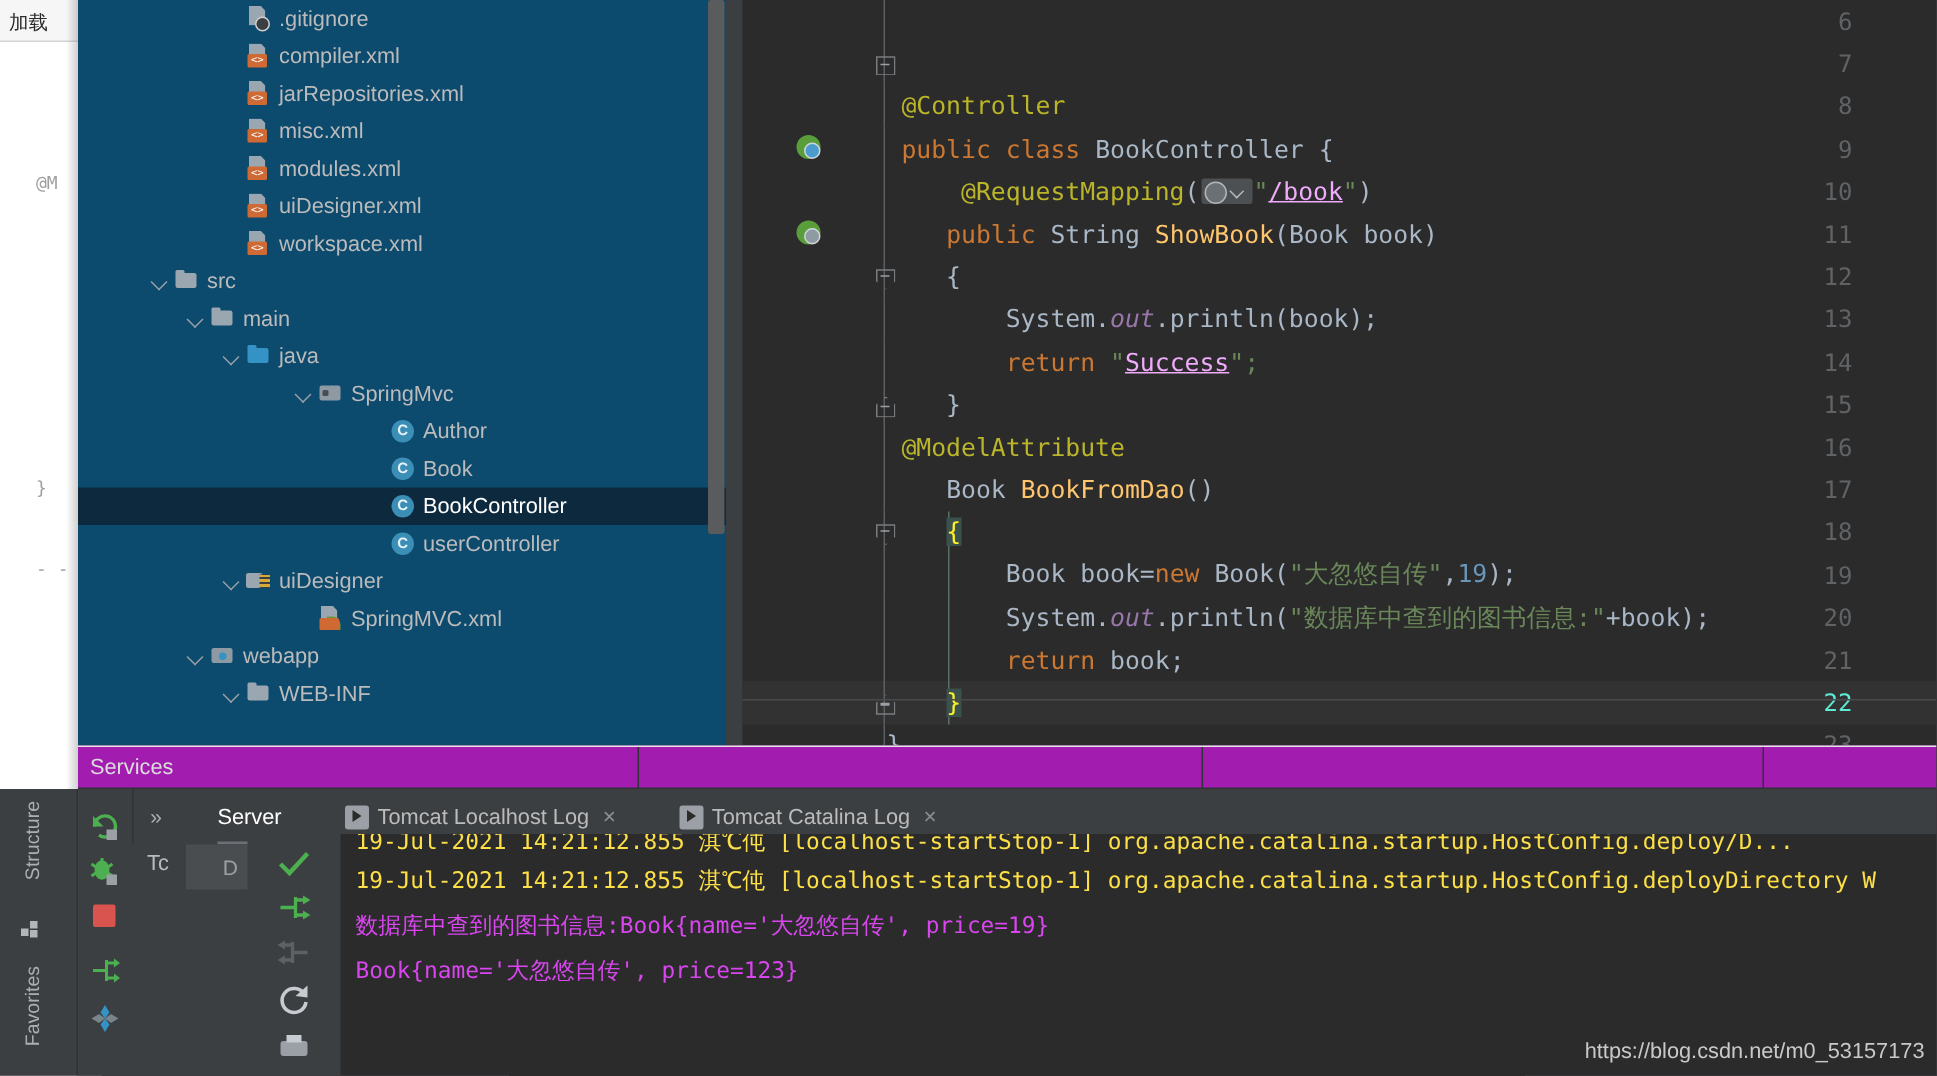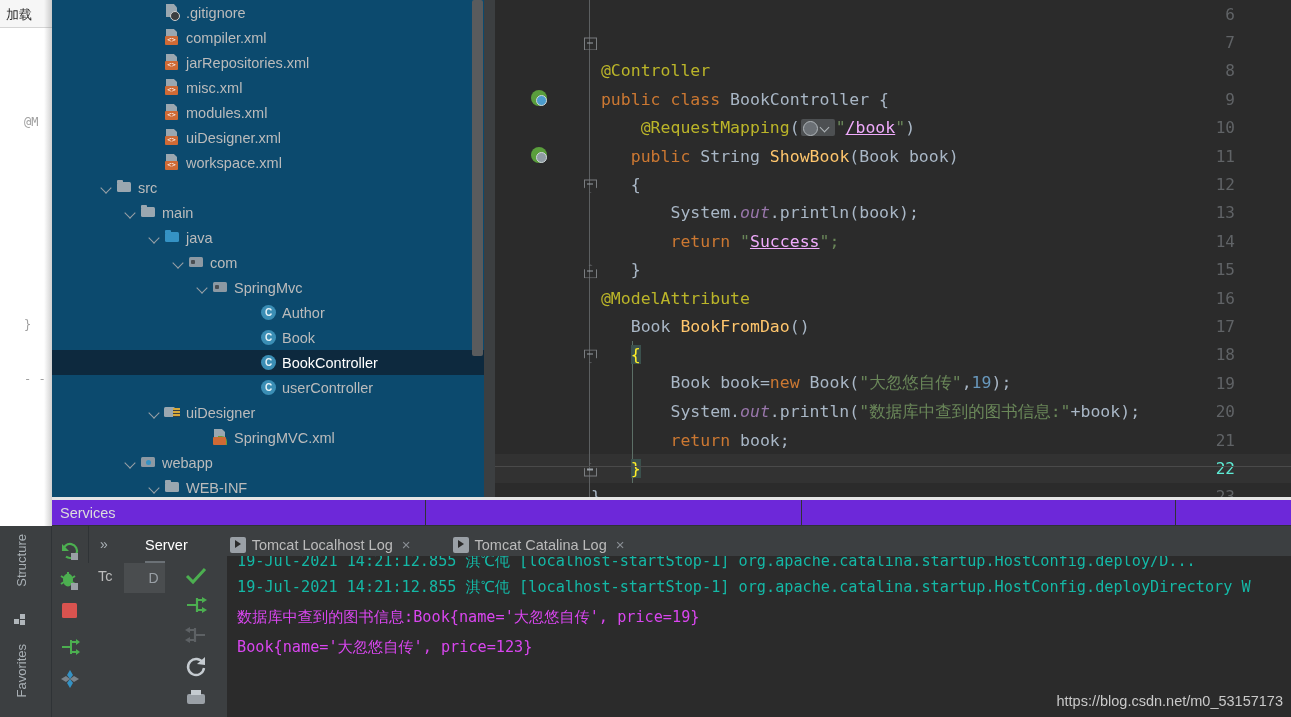--- a/index.html
+++ b/index.html
@@ -253,21 +253,21 @@
   .globe-inline::after {
     content: ""; position: absolute; left: 20px; top: 5px;
     width: 6px; height: 6px;
     border-right: 1.6px solid #b0b6ba; border-bottom: 1.6px solid #b0b6ba;
     transform: rotate(45deg);
   }
 
   
   .services-bar {
     position: absolute; left: 0; top: 497px; width: 1239px; height: 29px;
-    background: #6d28d9; border-top: 3px solid #e5e5e5; border-bottom: 1px solid #2f3336;
+    background: #a21caf; border-top: 1px solid #e5e5e5; border-bottom: 1px solid #2f3336;
     display: flex; align-items: center;
   }
   .services-bar .title {
     margin-left: 8px; font-size: 14.5px; color: #dcdcdc;
   }
   .sdiv {
     position: absolute; top: 0; width: 1px; height: 29px; background: #2f3336;
   }
 
   
@@ -358,21 +358,21 @@
 
   .console {
     position: absolute; left: 175px; top: 30px; width: 1064px; height: 161px;
     background: #2b2b2b; overflow: hidden;
   }
   .cline {
     position: absolute; left: 10px; height: 26px; display: flex; align-items: center;
     font-family: "DejaVu Sans Mono", monospace; font-size: 15.2px;
     white-space: pre;
   }
-  .cline.err { color: #14b8a6; }
+  .cline.err { color: #fde047; }
   .cline.out { color: #d946ef; }
 
   .watermark {
     position: absolute; right: 8px; bottom: 8px;
     font-size: 14.5px; color: #c9c9c9;
     font-family: "Liberation Sans", sans-serif;
     margin-top: 36px;
   }
 
   .dark-strip {
@@ -451,26 +451,20 @@
             <span style="display: inline-block; flex: 0 0 auto; width: 72px;"></span>
             <span class="chev"></span>
             <span class="ic ic-folder"></span>
             <span class="lbl">main</span>
           </div>
           <div class="tree-row">
             <span style="display: inline-block; flex: 0 0 auto; width: 96px;"></span>
             <span class="chev"></span>
             <span class="ic ic-folder-src"></span>
             <span class="lbl">java</span>
-          </div>
-          <div class="tree-row">
-            <span style="display: inline-block; flex: 0 0 auto; width: 120px;"></span>
-            <span class="chev"></span>
-            <span class="ic ic-pkg"></span>
-            <span class="lbl">com</span>
           </div>
           <div class="tree-row">
             <span style="display: inline-block; flex: 0 0 auto; width: 144px;"></span>
             <span class="chev"></span>
             <span class="ic ic-pkg"></span>
             <span class="lbl">SpringMvc</span>
           </div>
           <div class="tree-row">
             <span style="display: inline-block; flex: 0 0 auto; width: 192px;"></span>
             <span class="chev blank"></span>

